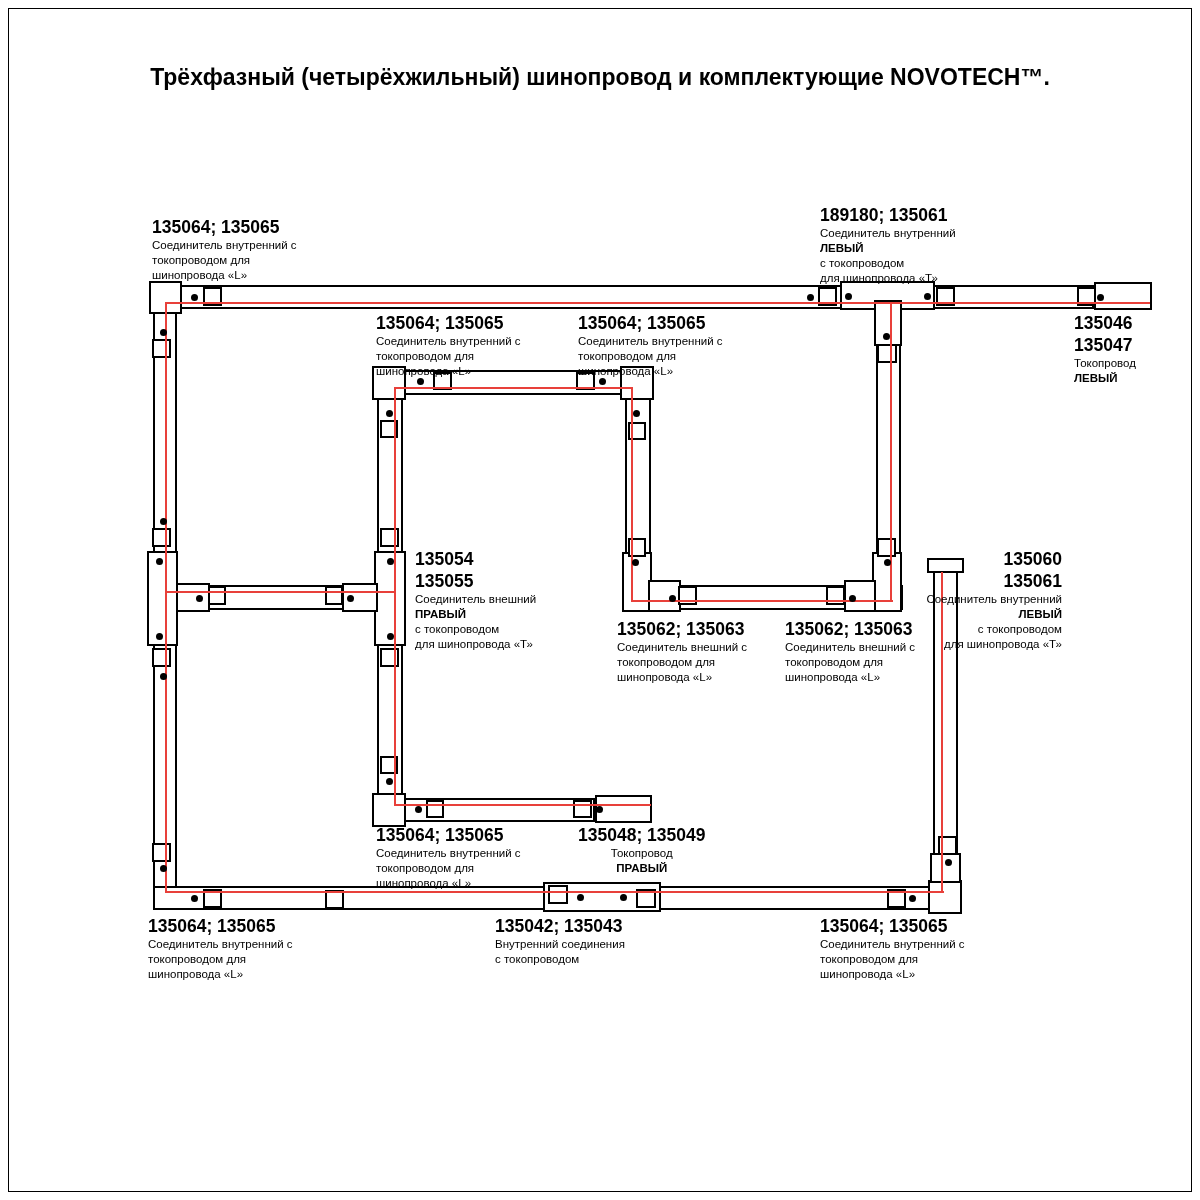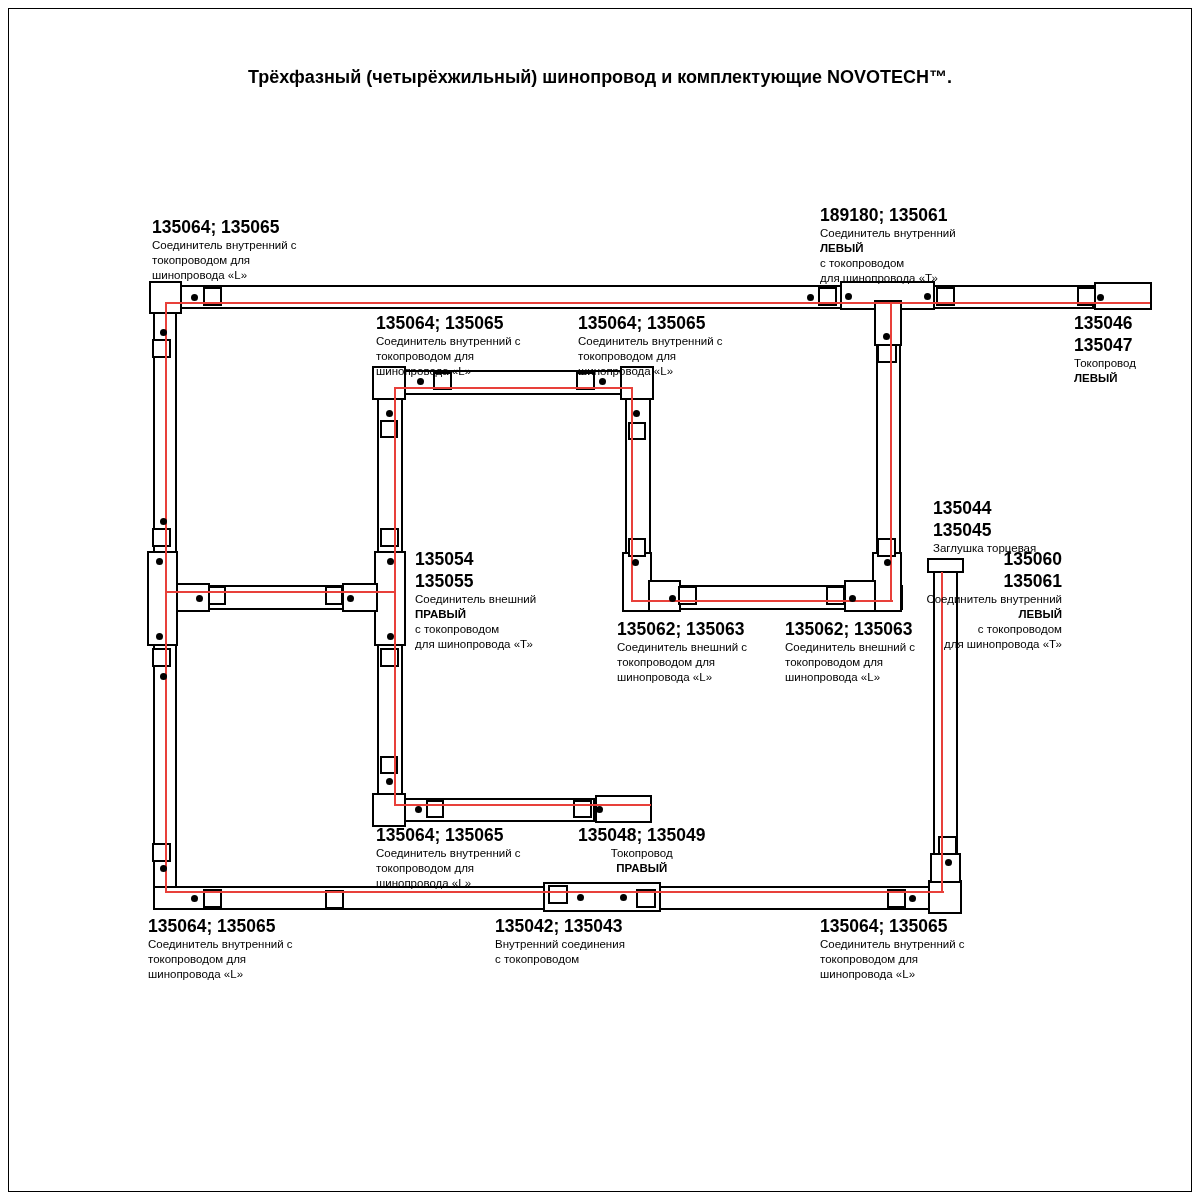--- a/index.html
+++ b/index.html
@@ -1,18 +1,18 @@
 <!DOCTYPE html>
 <html><head>
 <meta charset="utf-8">
 <style>
   html,body{margin:0;padding:0;background:#ffffff;}
   body{width:1200px;height:1200px;position:relative;font-family:"Liberation Sans",sans-serif;overflow:hidden;}
   .page-border{position:absolute;left:8px;top:8px;width:1182px;height:1182px;border:1px solid #000;z-index:0;}
-  .title{position:absolute;left:0;top:56px;width:1200px;text-align:center;font-weight:bold;font-size:18px;line-height:42px;color:#000;z-index:7;}
+  .title{position:absolute;left:0;top:56px;width:1200px;text-align:center;font-weight:bold;font-size:23px;line-height:42px;color:#000;z-index:7;}
   #diagram{position:absolute;left:0;top:0;width:1200px;height:1200px;z-index:1;}
   .track{position:absolute;background:#fff;border:2px solid #000;box-sizing:border-box;z-index:1;}
   .block{position:absolute;background:#fff;border:2px solid #000;box-sizing:border-box;z-index:2;}
   .sleeve{position:absolute;background:#fff;border:2px solid #000;box-sizing:border-box;z-index:3;}
   .red{position:absolute;background:#e8403a;z-index:4;}
   .dot{position:absolute;width:7px;height:7px;border-radius:50%;background:#000;z-index:5;}
   .label{position:absolute;z-index:6;color:#000;}
   .label div{white-space:nowrap;}
   .label .num{font-size:17.5px;font-weight:bold;line-height:22px;}
   .label .desc{font-size:11.5px;line-height:15px;}
@@ -173,25 +173,20 @@
       <div class="desc">для шинопровода «Т»</div>
     </div>
     <div class="label" style="left: 415px; top: 548px;">
       <div class="num">135054</div>
       <div class="num">135055</div>
       <div class="desc">Соединитель внешний</div>
       <div class="desc-bold">ПРАВЫЙ</div>
       <div class="desc">с токопроводом</div>
       <div class="desc">для шинопровода «Т»</div>
     </div>
-    <div class="label" style="left: 933px; top: 497px;">
-      <div class="num">135044</div>
-      <div class="num">135045</div>
-      <div class="desc">Заглушка торцевая</div>
-    </div>
     <div class="label" style="left: 617px; top: 618px;">
       <div class="num">135062; 135063</div>
       <div class="desc">Соединитель внешний с</div>
       <div class="desc">токопроводом для</div>
       <div class="desc">шинопровода «L»</div>
     </div>
     <div class="label" style="left: 785px; top: 618px;">
       <div class="num">135062; 135063</div>
       <div class="desc">Соединитель внешний с</div>
       <div class="desc">токопроводом для</div>

